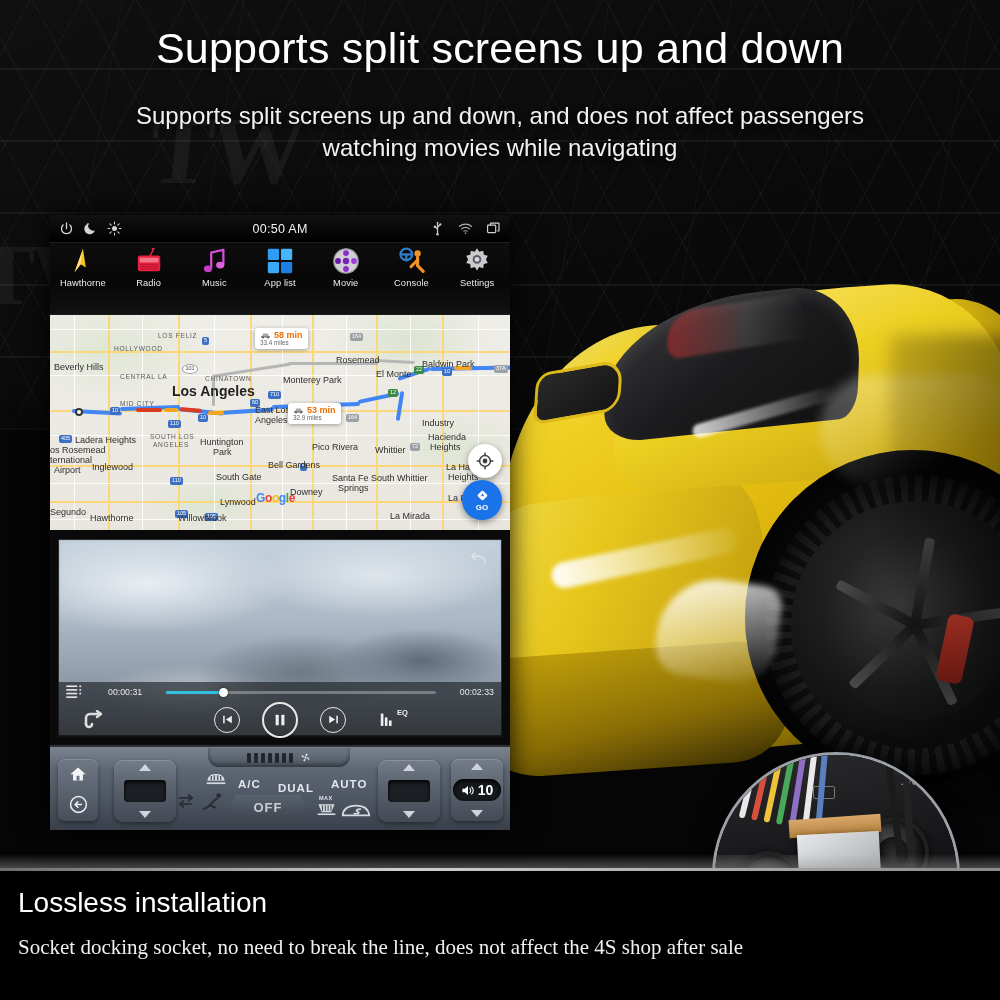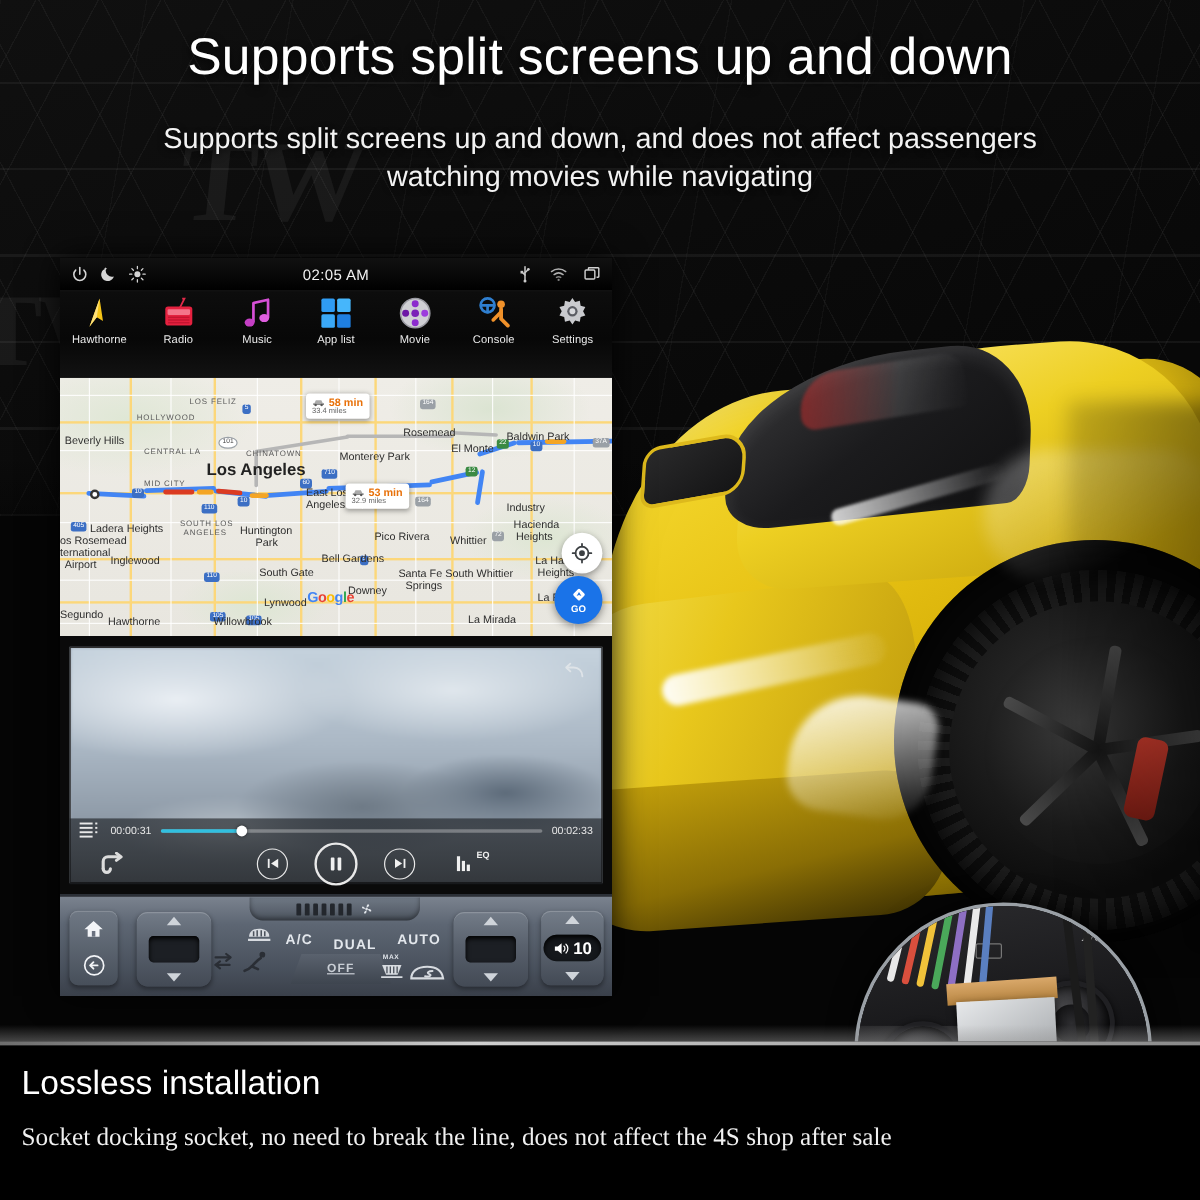--- a/index.html
+++ b/index.html
@@ -243,21 +243,21 @@
       radial-gradient(ellipse 120px 45px at 82% 62%, #5d6b7a 0%, rgba(93,107,122,0) 72%),
       radial-gradient(ellipse 130px 40px at 30% 78%, #b9c2ca 0%, rgba(185,194,202,0) 72%),
       linear-gradient(180deg,#c5d2dd 0%, #aab7c4 42%, #8d99a6 74%, #a7b2bd 100%);
     filter:blur(1.2px);
   }
   .v-back{ position:absolute; right:12px; top:8px; width:22px; height:22px; opacity:.6; }
   .v-ctl{
     position:absolute; left:8px; top:152px; width:444px; height:55px;
     background:linear-gradient(180deg, rgba(25,28,32,.62), rgba(18,20,23,.78));
   }
-  .v-row1{ position:absolute; left:0; top:0; width:444px; height:20px; display:flex; align-items:center; padding:0 8px; gap:8px; }
+  .v-row1{ position:absolute; left:0; top:0; width:444px; height:20px; display:flex; align-items:center; padding:0 8px; gap:24px; }
   .v-time{ font-size:8.8px; color:#e8e8e8; }
   .v-bar{ position:relative; flex:1; height:3px; background:rgba(255,255,255,.3); border-radius:2px; }
   .v-fill{ position:absolute; left:0; top:0; height:3px; width:21%; background:#31c0e0; border-radius:2px; }
   .v-knob{ position:absolute; left:21%; top:-3px; width:9px; height:9px; margin-left:-4px; border-radius:50%;
     background:#fff; box-shadow:0 0 3px rgba(0,0,0,.6); }
   .v-row2{ position:absolute; left:0; top:20px; width:444px; height:35px;
     display:flex; align-items:center; justify-content:center; gap:22px; }
   .vbtn{ width:26px; height:26px; border:1.8px solid #e9e9e9; border-radius:50%;
     display:flex; align-items:center; justify-content:center; }
   .vbtn.big{ width:36px; height:36px; border-width:2px; }
@@ -289,25 +289,25 @@
   .arw.up{ border-bottom:7px solid #cfd4da; }
   .arw.dn{ border-top:7px solid #cfd4da; }
   .cl-home{
     position:absolute; left:8px; top:12px; width:40px; height:62px;
     background:linear-gradient(180deg,#6f7884,#474f5a); border-radius:7px;
     box-shadow:inset 0 1px 0 rgba(255,255,255,.16), 0 2px 4px rgba(0,0,0,.4);
     display:flex; flex-direction:column; align-items:center; justify-content:space-around;
   }
   .cl-txt{ position:absolute; color:#e3e7ec; font-size:11.5px; font-weight:600; letter-spacing:1px; }
   .cl-off{
-    position:absolute; left:192px; top:48px; width:84px; height:25px;
+    position:absolute; left:176px; top:48px; width:84px; height:25px;
     background:linear-gradient(180deg,#5a626e,#3e454f);
     clip-path:polygon(11% 0, 89% 0, 100% 100%, 0 100%);
     display:flex; align-items:center; justify-content:center;
-    font-size:10px; font-weight:700; color:#c9ced5; letter-spacing:1px;text-decoration:underline;
+    font-size:13px; font-weight:700; color:#c9ced5; letter-spacing:1px;
   }
   .cl-vol{
     position:absolute; right:7px; top:12px; width:52px; height:62px;
     background:linear-gradient(180deg,#737c88,#434a55); border-radius:8px;
     box-shadow:inset 0 1px 0 rgba(255,255,255,.18), 0 2px 4px rgba(0,0,0,.4);
     display:flex; flex-direction:column; align-items:center; justify-content:space-between; padding:4px 0;
   }
   .cl-volwin{
     width:48px; height:22px; background:#15181c; border-radius:11px;
     display:flex; align-items:center; justify-content:center; gap:3px;
@@ -417,21 +417,21 @@
           <path d="M19 15A8.5 8.5 0 0 1 8.5 4.3 8.6 8.6 0 1 0 19 15z" fill="#e6e6e6"></path>
           <path d="M8 2.6l.7 1.5 1.5.7-1.5.7L8 7l-.7-1.5L5.8 4.8l1.5-.7z" fill="#e6e6e6"></path>
         </svg>
         <svg class="sb-ic" viewBox="0 0 24 24">
           <circle cx="12" cy="12" r="4" fill="#e6e6e6"></circle>
           <g stroke="#e6e6e6" stroke-width="1.7" stroke-linecap="round">
             <path d="M12 1.6v3M12 19.4v3M1.6 12h3M19.4 12h3M4.6 4.6l2.1 2.1M17.3 17.3l2.1 2.1M19.4 4.6l-2.1 2.1M6.7 17.3l-2.1 2.1"></path>
           </g>
         </svg>
       </div>
-      <div class="sb-time">02:05 AM</div>
+      <div class="sb-time">00:50 AM</div>
       <div class="sb-right">
         <svg class="sb-ic" viewBox="0 0 24 24">
           <path d="M12 2v18" stroke="#dcdcdc" stroke-width="2" stroke-linecap="round"></path>
           <circle cx="12" cy="21" r="2" fill="#dcdcdc"></circle>
           <path d="M12 10l4-4M12 13l-4-4" stroke="#dcdcdc" stroke-width="2" fill="none" stroke-linecap="round"></path>
           <circle cx="16.5" cy="5.5" r="1.8" fill="#dcdcdc"></circle>
           <rect x="6" y="7.5" width="3.6" height="3.6" fill="#dcdcdc"></rect>
         </svg>
         <svg class="sb-ic" viewBox="0 0 24 24">
           <path d="M2.5 8.5a15 15 0 0 1 19 0" stroke="#bdbdbd" stroke-width="2" fill="none" stroke-linecap="round"></path>

